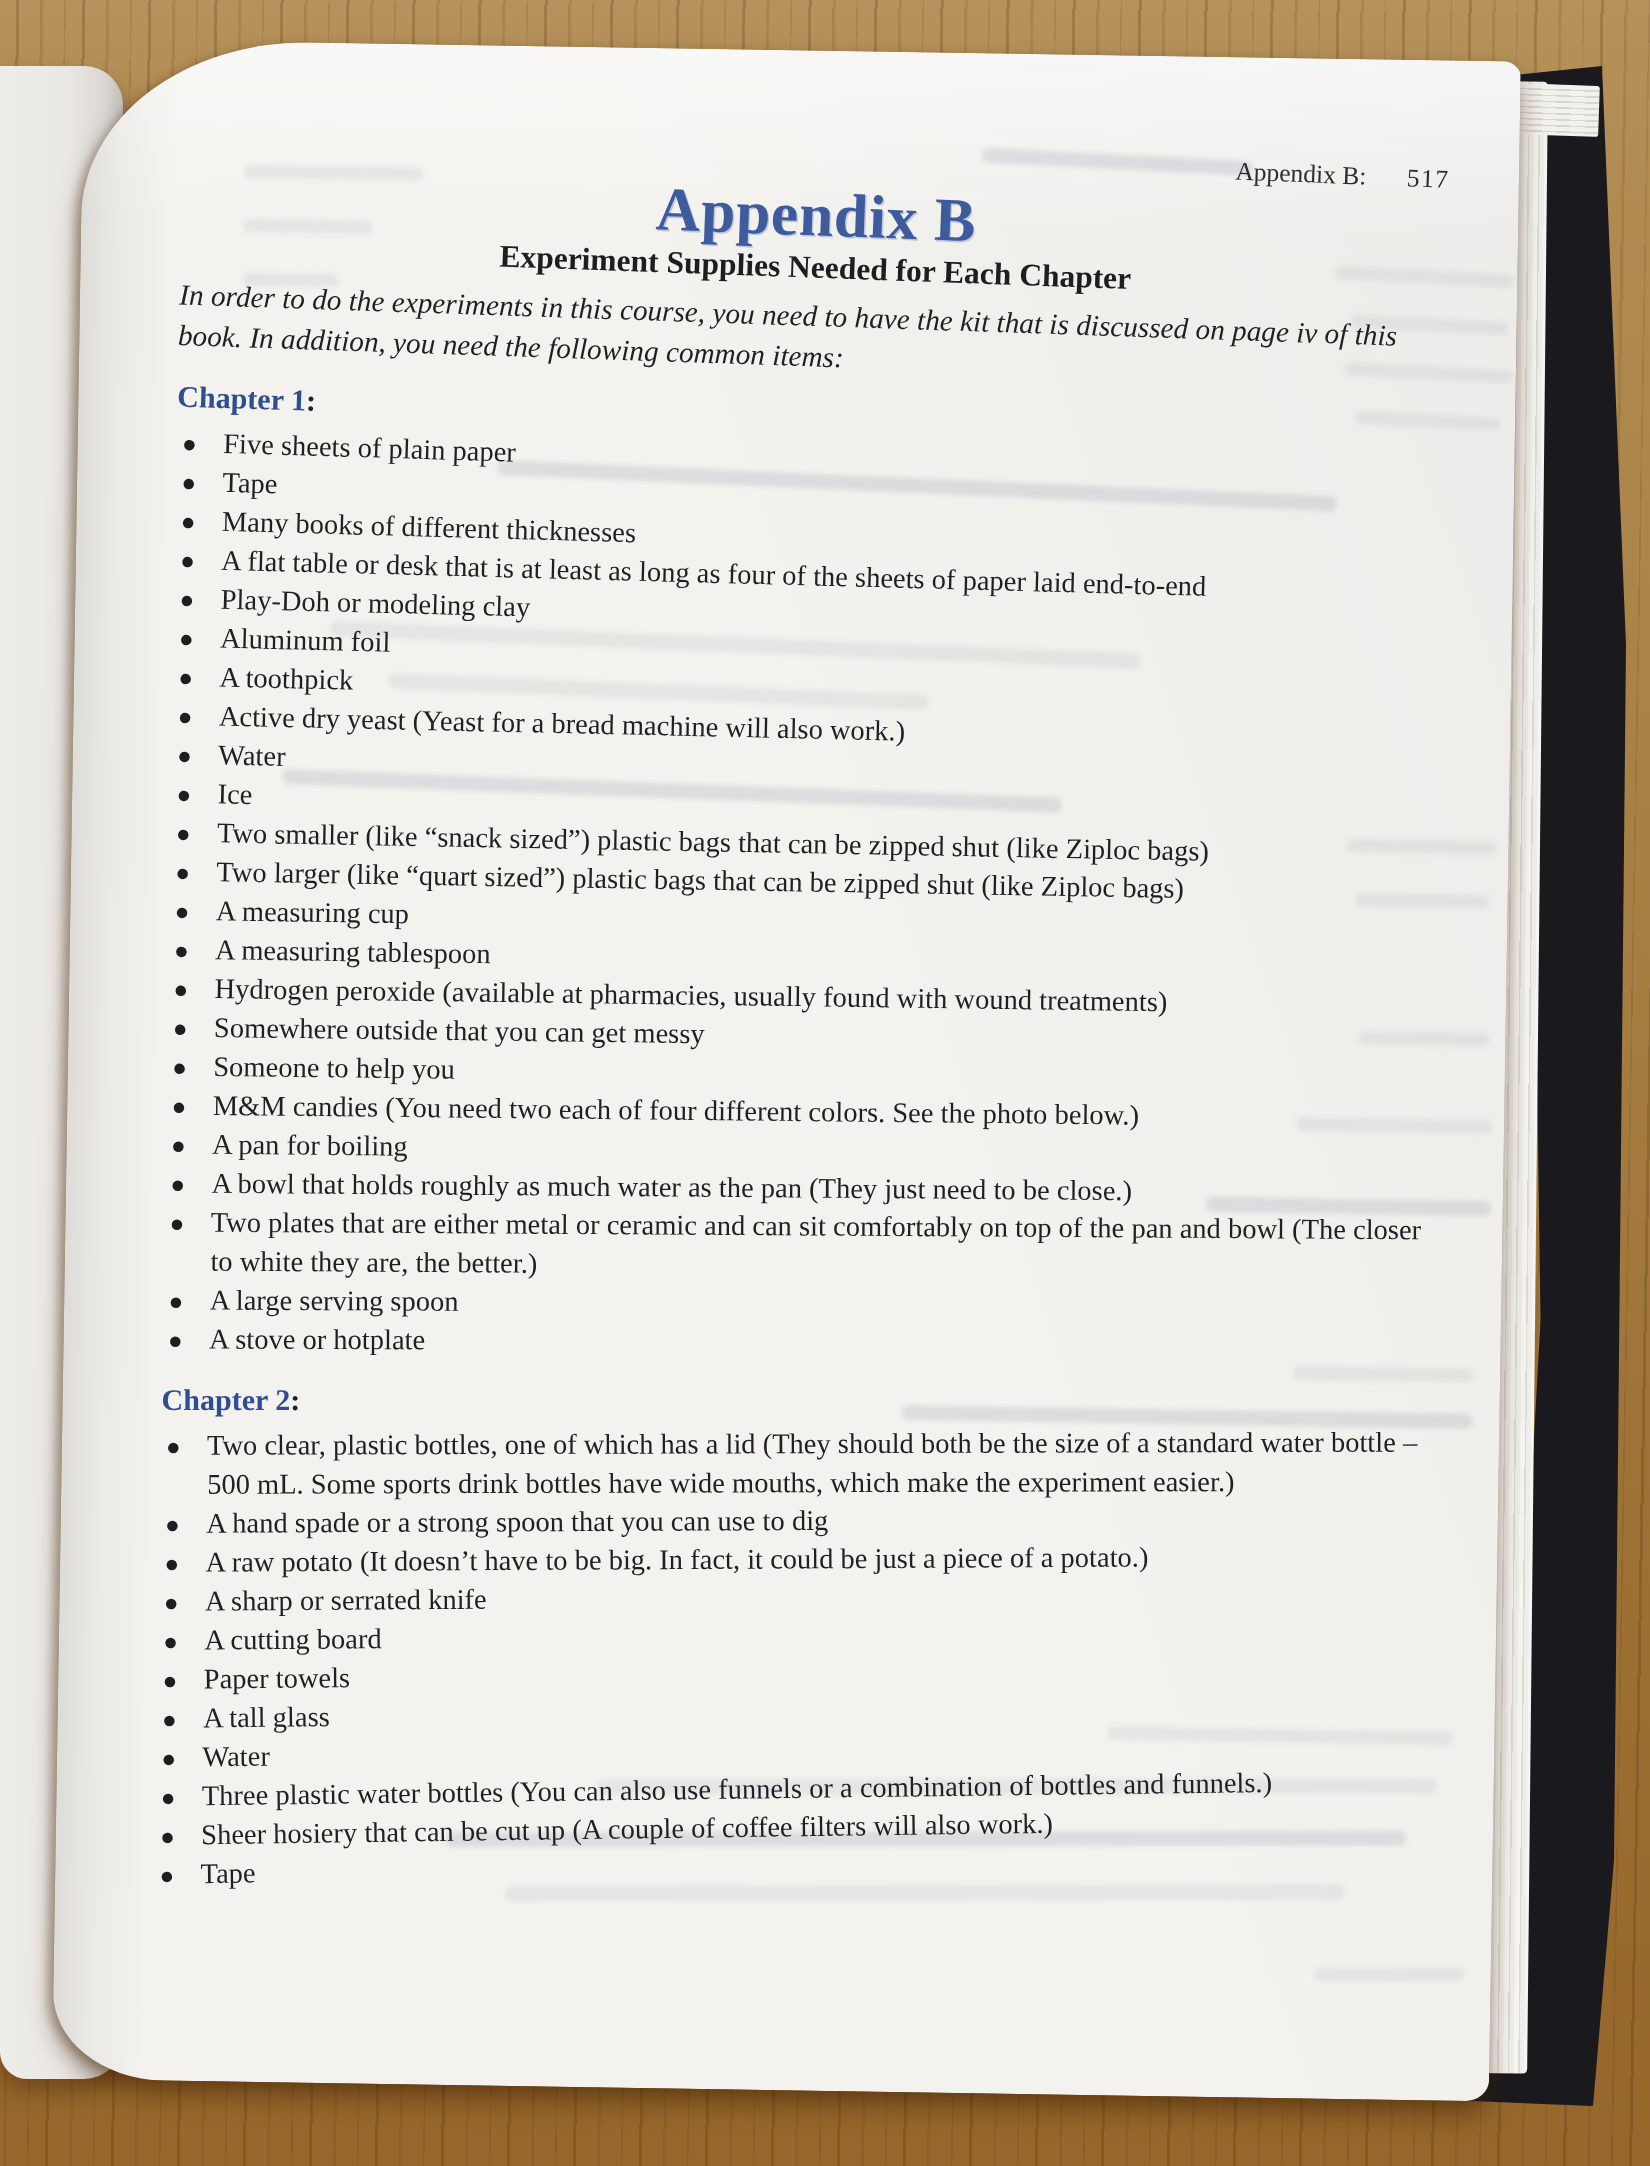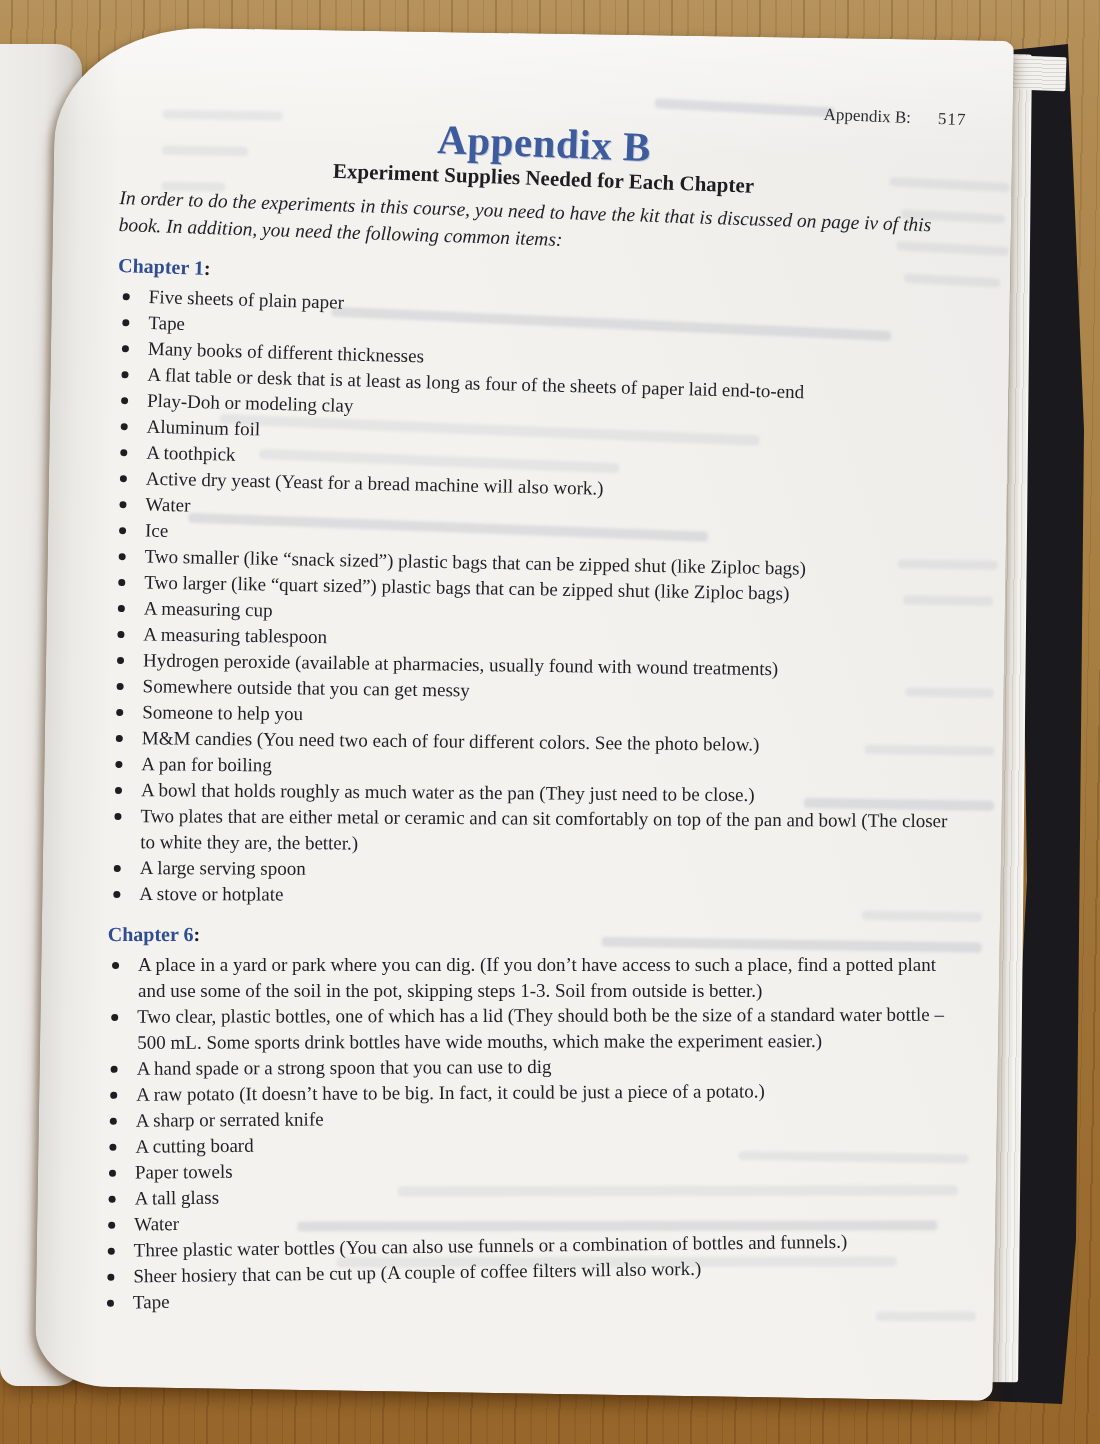--- a/index.html
+++ b/index.html
@@ -164,24 +164,23 @@
             <li class="line" style="transform: rotate(-0.37deg);">A pan for boiling</li>
             <li class="line" style="transform: rotate(-0.44deg);">A bowl that holds roughly as much water as the pan (They just need to be close.)</li>
             <li class="line" style="transform: rotate(-0.54deg);">Two plates that are either metal or ceramic and can sit comfortably on top of the pan and bowl (The closer to white they are, the better.)</li>
             <li class="line" style="transform: rotate(-0.63deg);">A large serving spoon</li>
             <li class="line" style="transform: rotate(-0.7deg);">A stove or hotplate</li>
           </ul>
   </section>
 
   <section>
     <h3 class="chapter line" style="transform: rotate(-0.8deg);">
-      <span>Chapter 6</span><span class="colon">:</span>
+      <span>Chapter 2</span><span class="colon">:</span>
     </h3>
     <ul class="supplies">
-            <li class="line" style="transform: rotate(-0.91deg);">A place in a yard or park where you can dig.  (If you don’t have access to such a place, find a potted plant and use some of the soil in the pot, skipping steps 1-3.  Soil from outside is better.)</li>
             <li class="line" style="transform: rotate(-1.05deg);">Two clear, plastic bottles, one of which has a lid (They should both be the size of a standard water bottle – 500 mL.  Some sports drink bottles have wide mouths, which make the experiment easier.)</li>
             <li class="line" style="transform: rotate(-1.15deg);">A hand spade or a strong spoon that you can use to dig</li>
             <li class="line" style="transform: rotate(-1.21deg);">A raw potato (It doesn’t have to be big.  In fact, it could be just a piece of a potato.)</li>
             <li class="line" style="transform: rotate(-1.28deg);">A sharp or serrated knife</li>
             <li class="line" style="transform: rotate(-1.34deg);">A cutting board</li>
             <li class="line" style="transform: rotate(-1.41deg);">Paper towels</li>
             <li class="line" style="transform: rotate(-1.48deg);">A tall glass</li>
             <li class="line" style="transform: rotate(-1.54deg);">Water</li>
             <li class="line" style="transform: rotate(-1.61deg);">Three plastic water bottles (You can also use funnels or a combination of bottles and funnels.)</li>
             <li class="line" style="transform: rotate(-1.67deg);">Sheer hosiery that can be cut up (A couple of coffee filters will also work.)</li>

